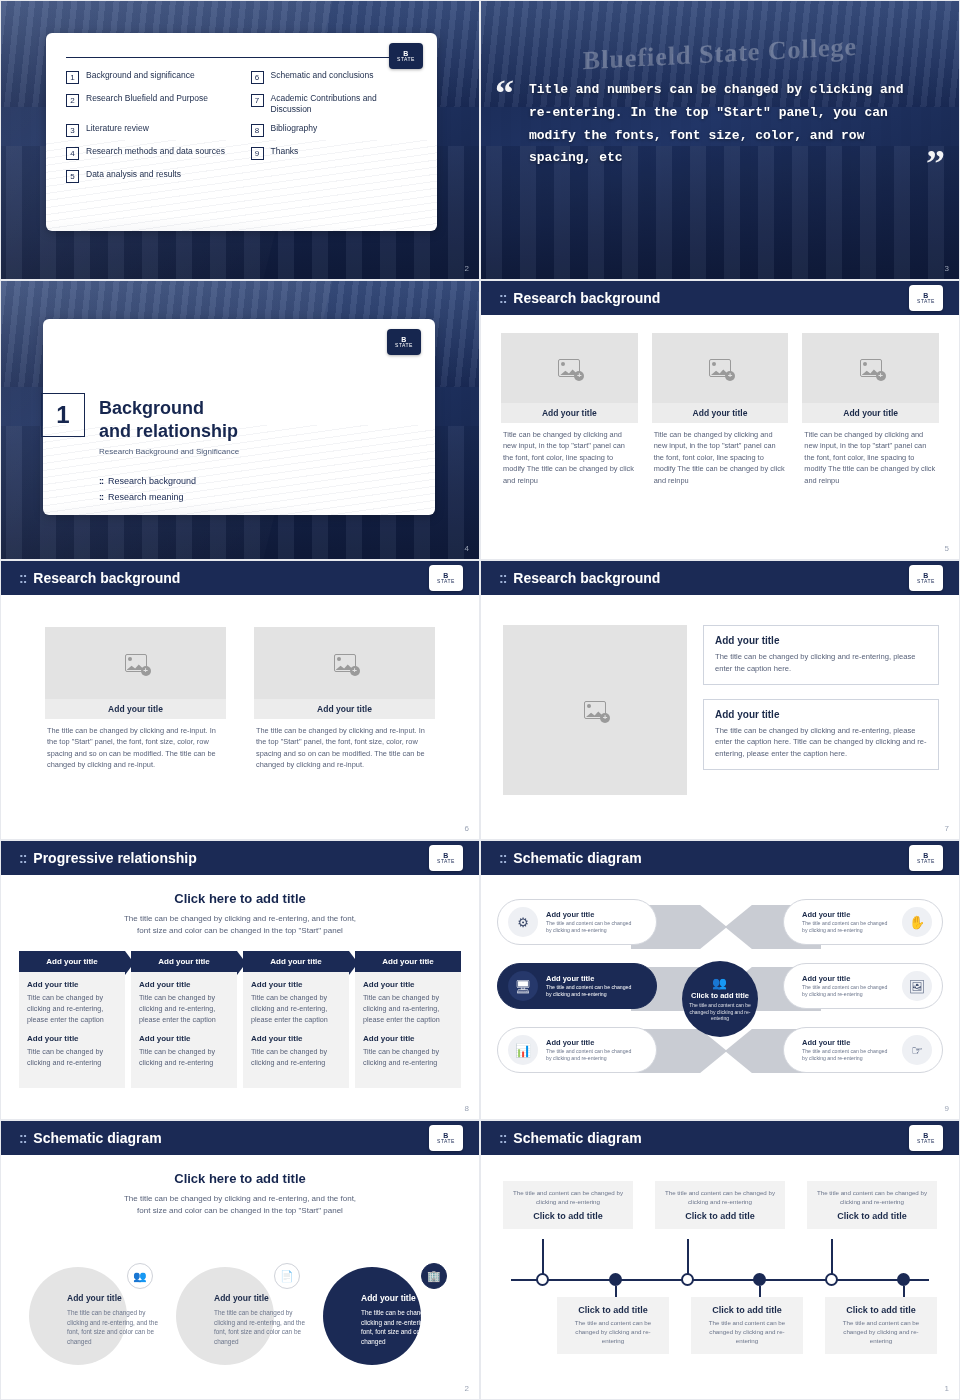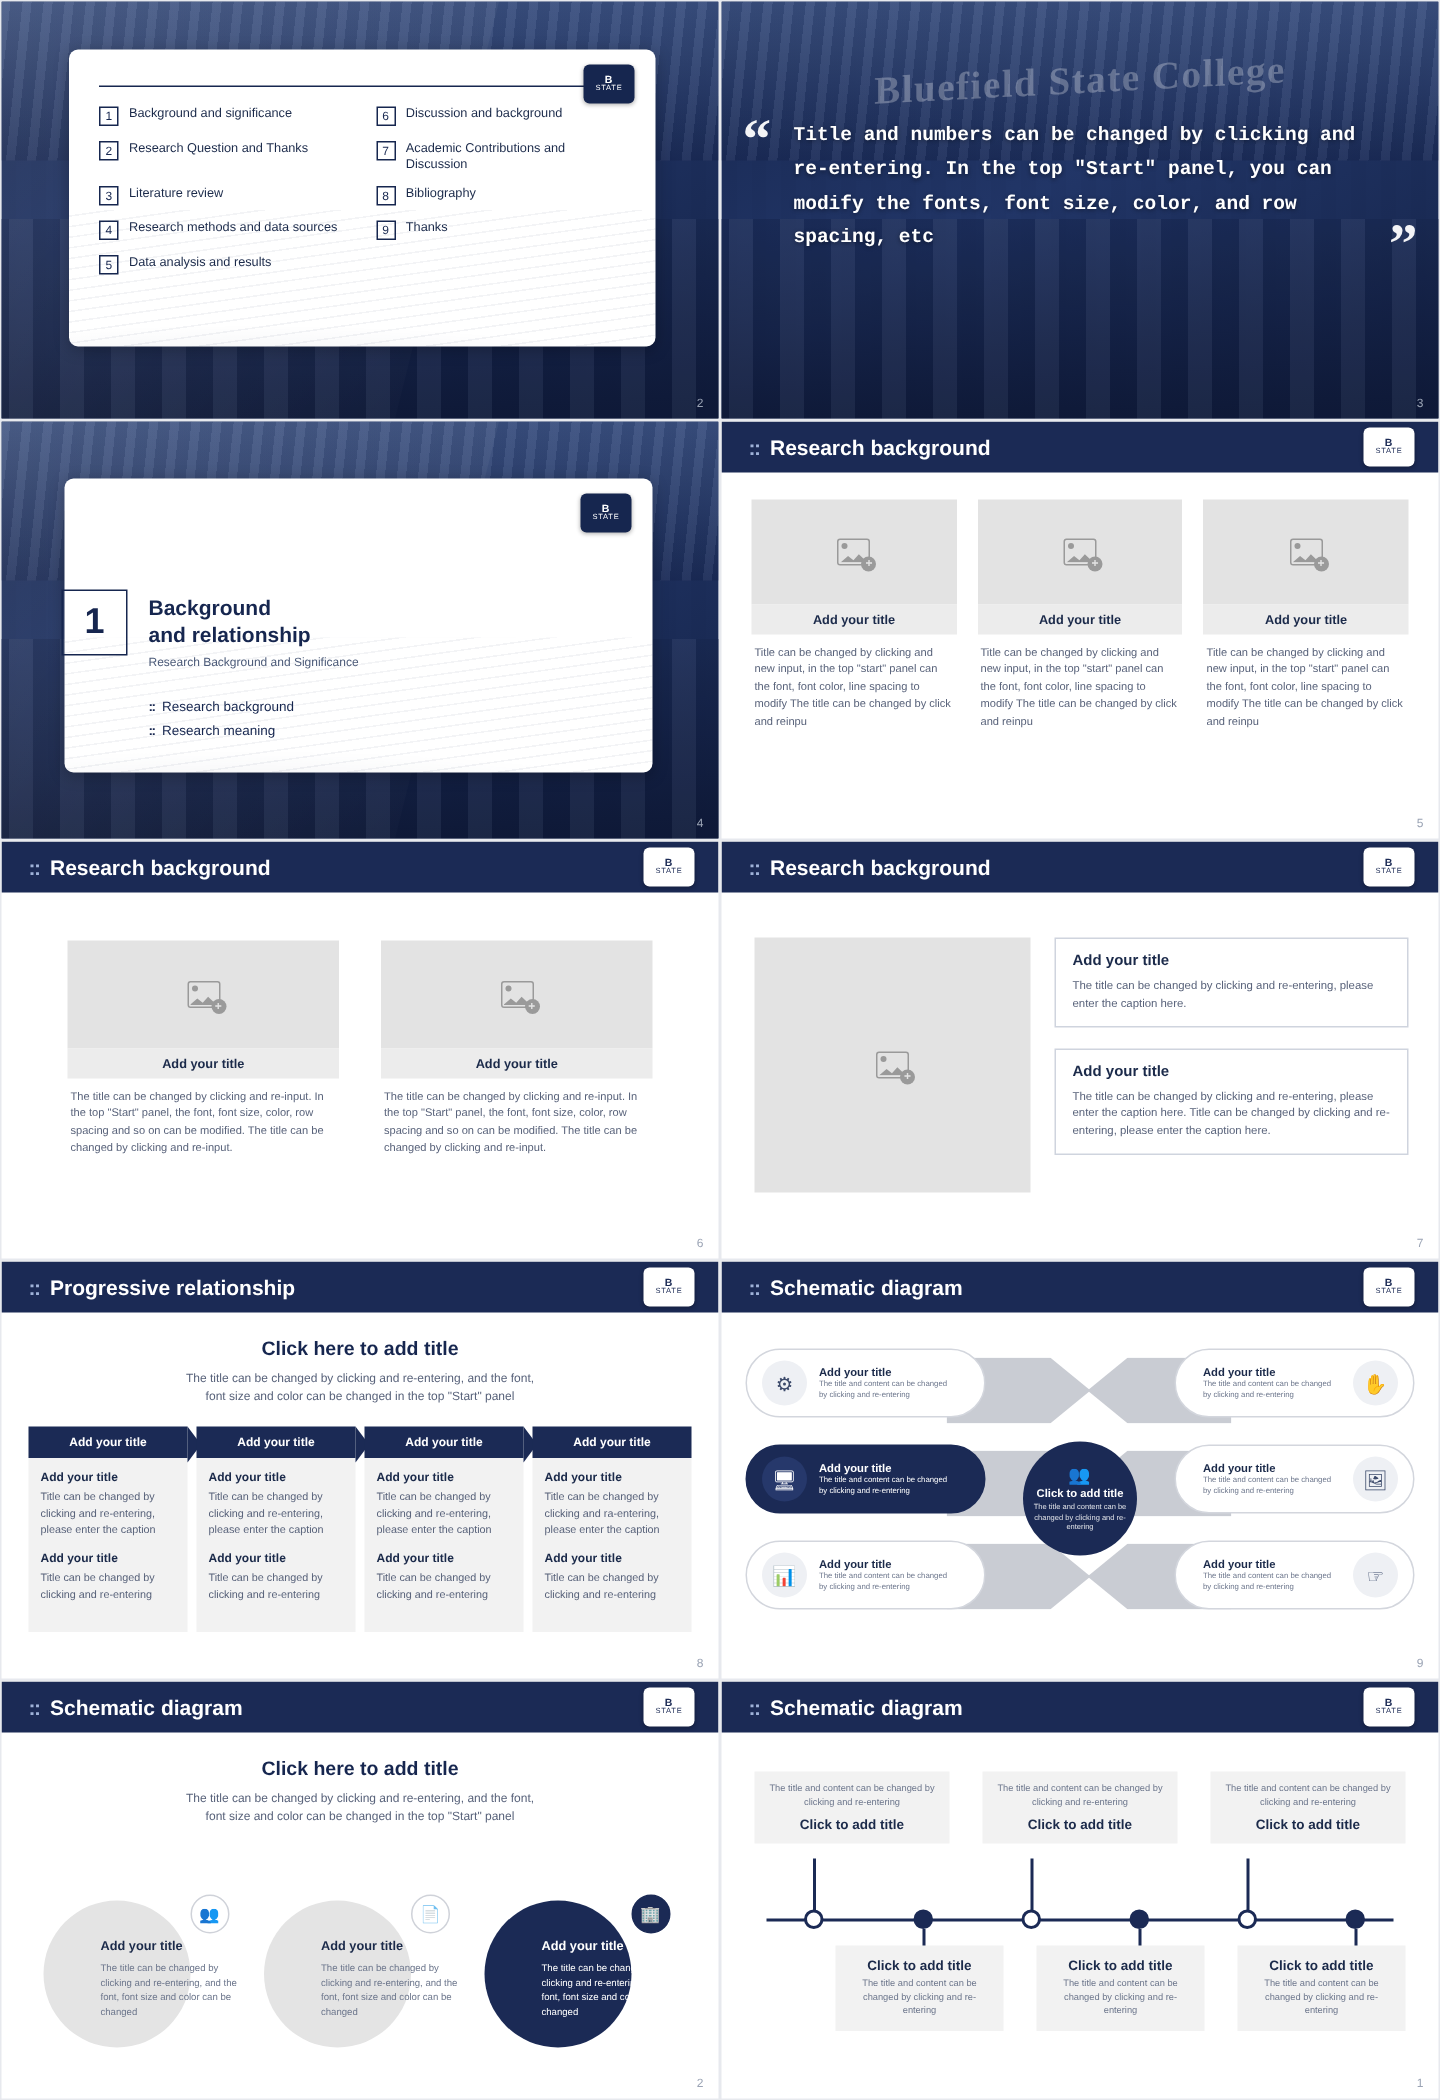--- a/index.html
+++ b/index.html
@@ -109,21 +109,21 @@
 
   
   .sec-card{ left:42px; top:38px; right:44px; bottom:44px; padding:0; }
   .sec-inner{ position:absolute; left:56px; top:78px; }
   .sec-num{
     position:absolute; left:-58px; top:-4px;
     width:44px; height:44px; border:1.5px solid #16264f;
     font-size:24px; font-weight:bold; color:#16264f;
     display:flex; align-items:center; justify-content:center;
   }
-  .sec-title{ font-size:14px; font-weight:bold; line-height:1.25; color:#16264f;}
+  .sec-title{ font-size:18px; font-weight:bold; line-height:1.25; color:#16264f;}
   .sec-sub{ font-size:8px; color:#4b5a78; margin-top:5px; }
   .sec-list{ margin-top:20px; }
   .sec-list div{ font-size:9px; color:#16264f; margin-bottom:6px;}
   .sec-list span.mk{ color:#16264f; font-weight:bold; letter-spacing:-1px; margin-right:5px;}
 
   
   .hdr{
     position:absolute; left:0; right:0; top:0; height:34px;
     background:#1b2a55; color:#fff;
     display:flex; align-items:center;
@@ -280,25 +280,25 @@
         </div>
       </div>
       <div class="rule"></div>
       <div class="toc">
         <div class="toc-item">
             <span class="num">1</span>
             <span class="toc-label">Background and significance</span>
           </div>
         <div class="toc-item">
             <span class="num">6</span>
-            <span class="toc-label">Discussion and background</span>
+            <span class="toc-label">Schematic and conclusions</span>
           </div>
         <div class="toc-item">
             <span class="num">2</span>
-            <span class="toc-label">Research Question and Thanks</span>
+            <span class="toc-label">Research Bluefield and Purpose</span>
           </div>
         <div class="toc-item">
             <span class="num">7</span>
             <span class="toc-label">Academic Contributions and Discussion</span>
           </div>
         <div class="toc-item">
             <span class="num">3</span>
             <span class="toc-label">Literature review</span>
           </div>
         <div class="toc-item">

